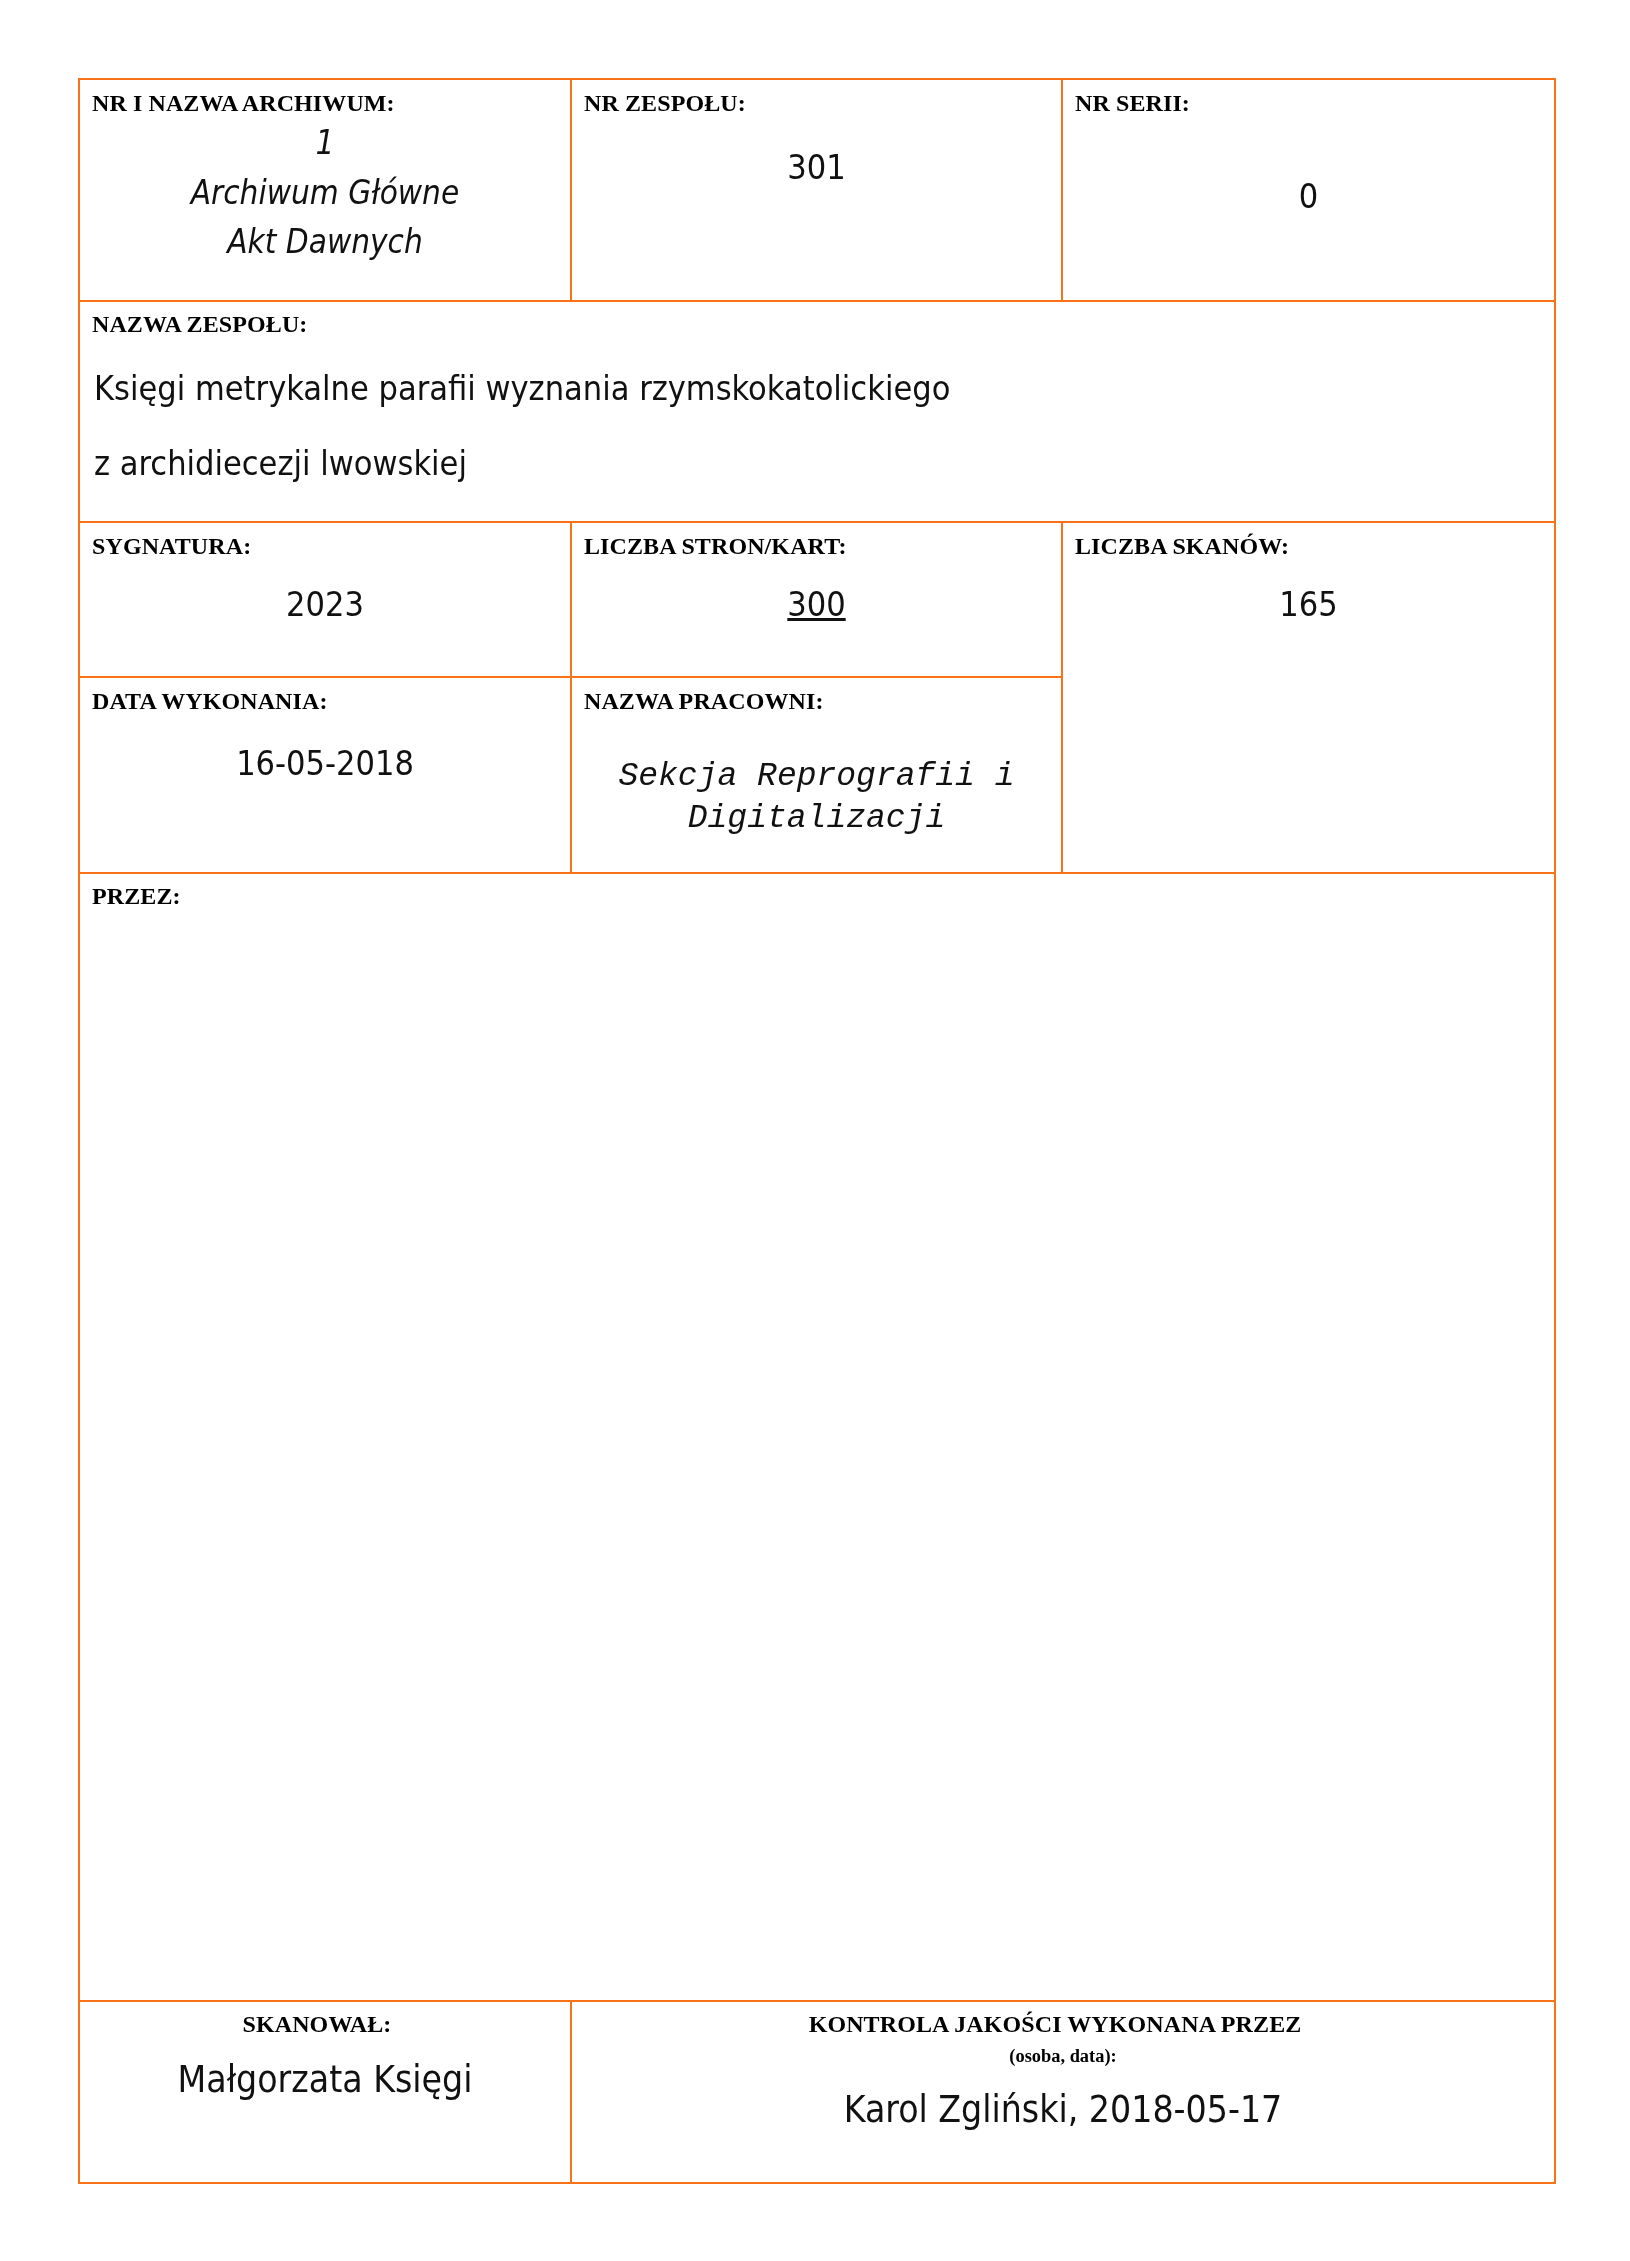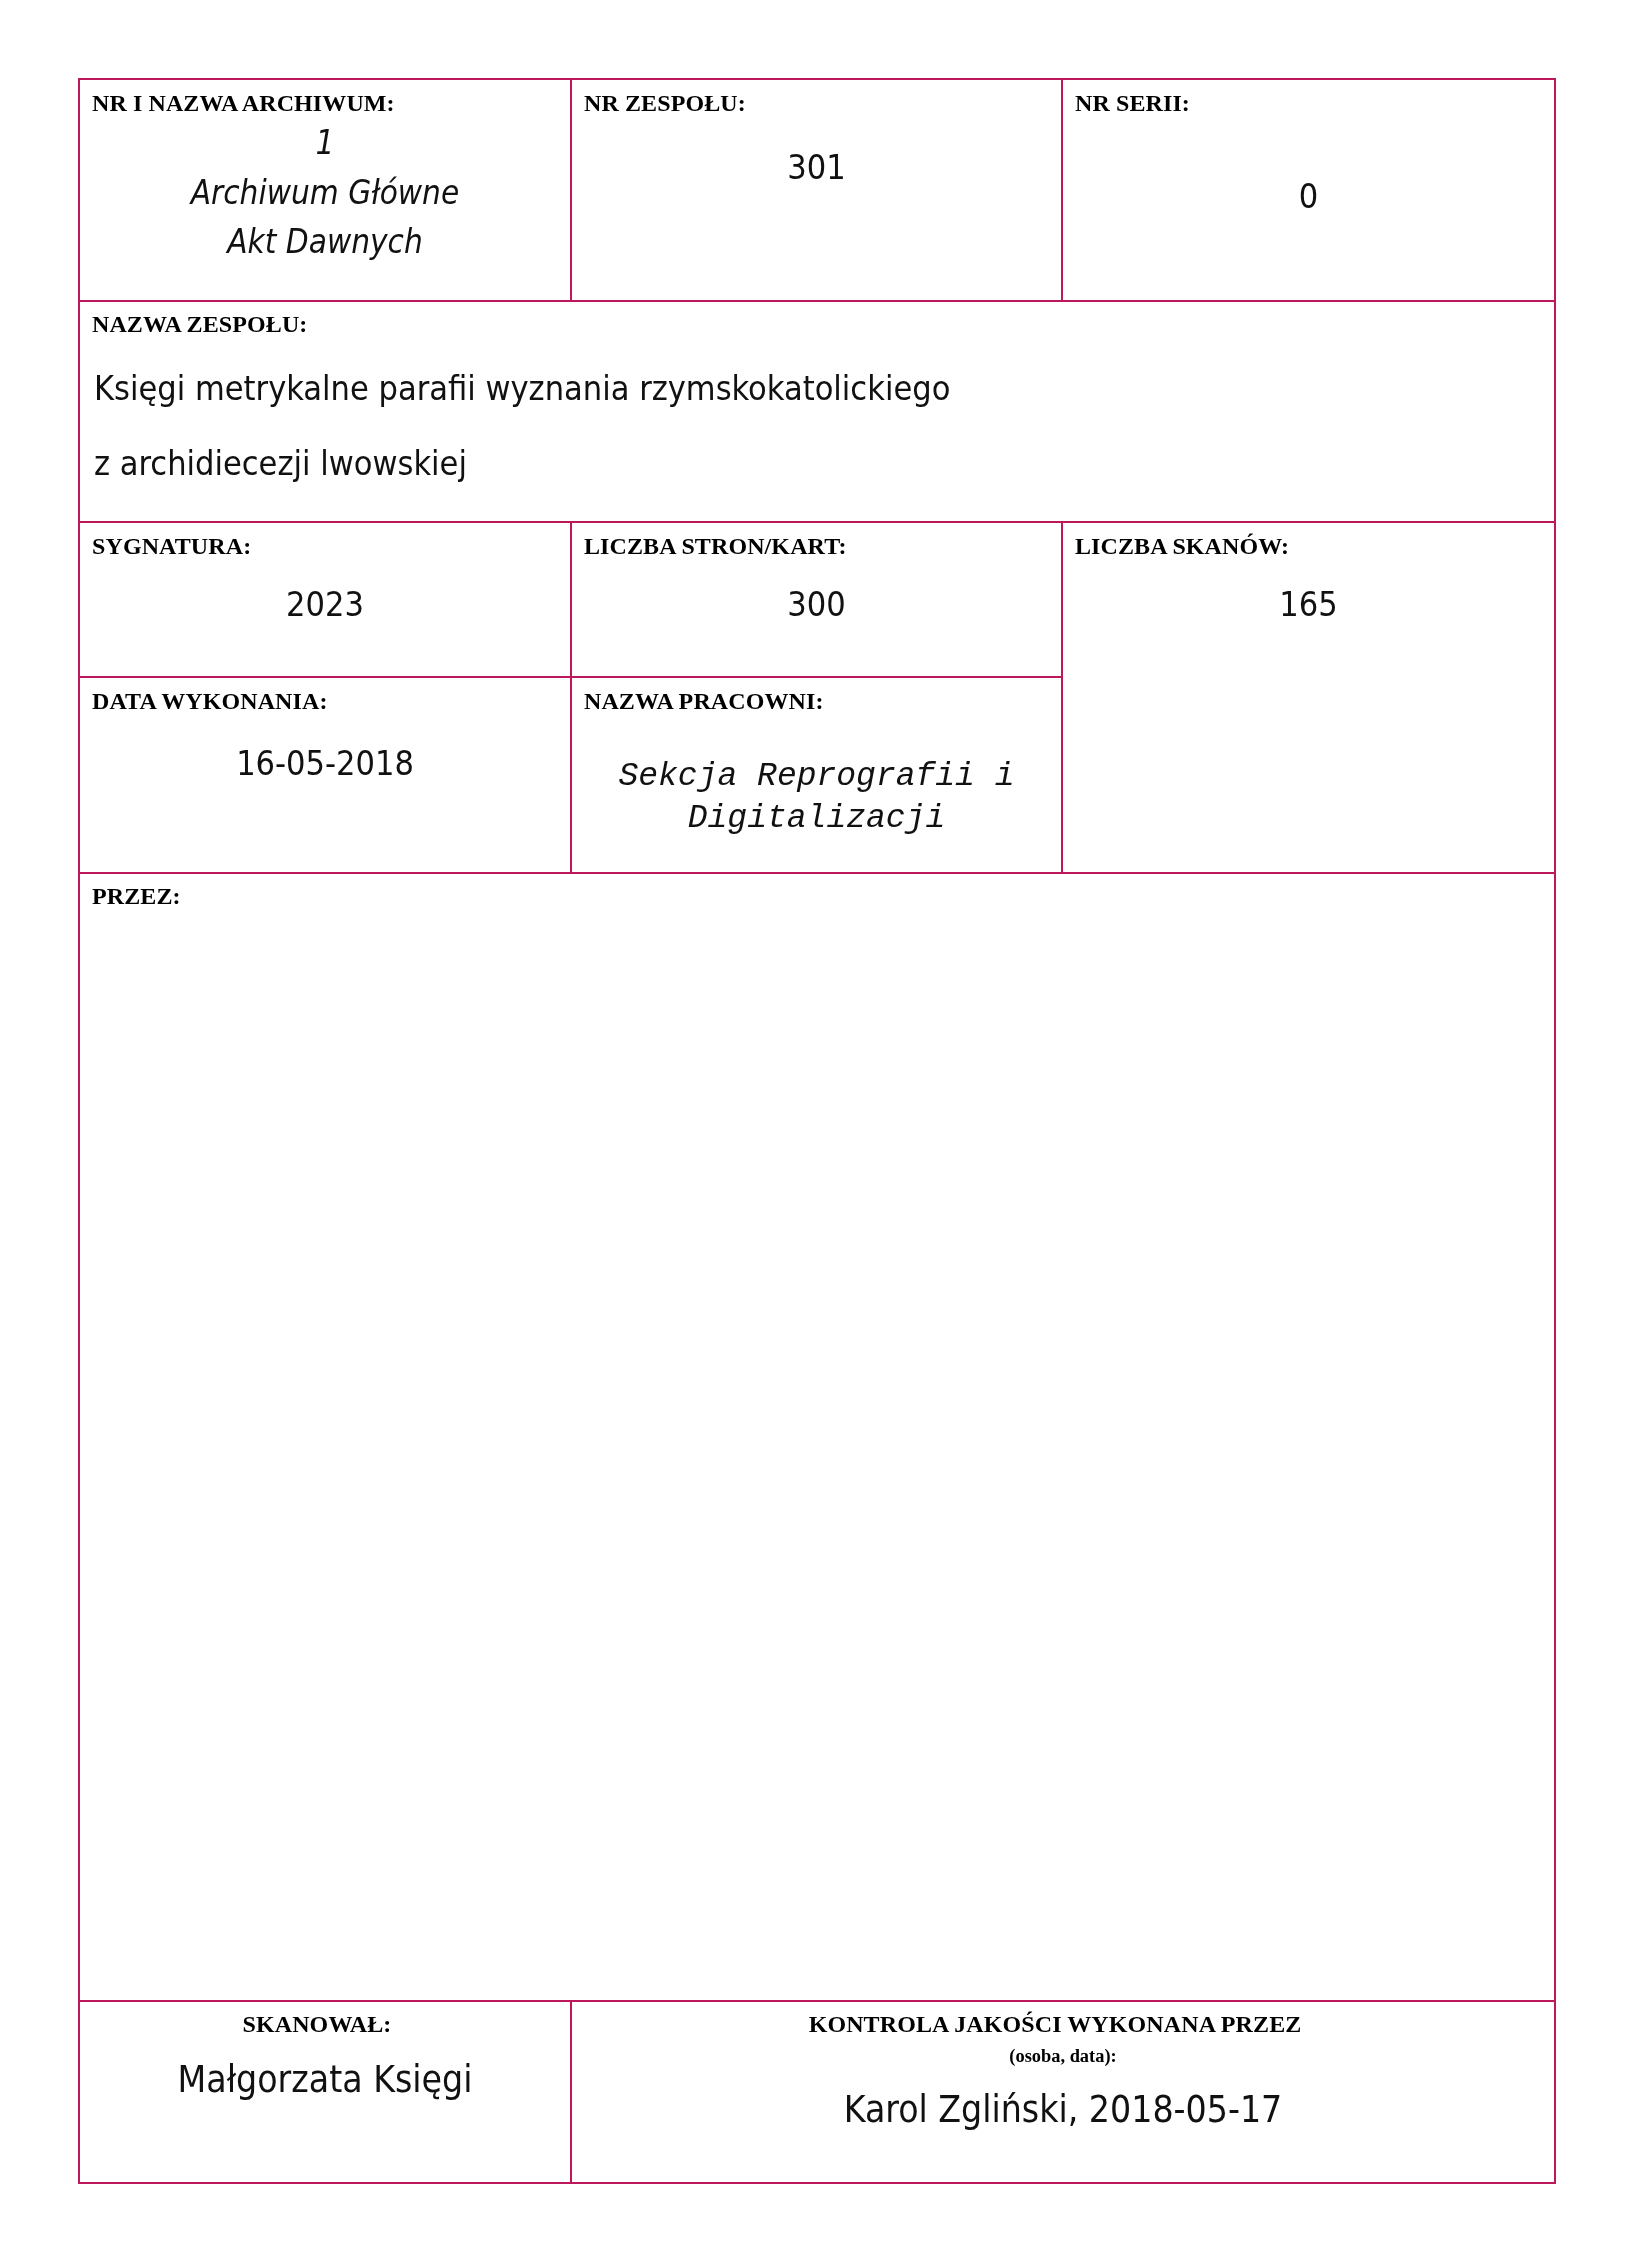--- a/index.html
+++ b/index.html
@@ -30,21 +30,21 @@
     position: absolute;
     left: 78px;
     top: 78px;
     width: 1476px;
     height: 2106px;
     border-collapse: collapse;
     table-layout: fixed;
     background: #ffffff;
   }
   .form-table td {
-    border: 2px solid #be185d;
+    border: 2px solid #f97316;
     vertical-align: top;
     padding: 0;
     position: relative;
   }
 
   
   .col-a { width: 492px; }
   .col-b { width: 491px; }
   .col-c { width: 493px; }
 
@@ -92,21 +92,21 @@
   }
 
   
   .cell-archive .value       { padding-top: 6.6px; font-size: 33px; line-height: 1.30; }
   .cell-zespol  .value       { padding-top: 30px; }
   .cell-serii   .value       { padding-top: 59px; }
 
   .cell-nazwa-zespolu .value { padding-top: 29px; font-size: 34px; line-height: 1.33; padding-left: 14px; text-align: left; }
 
   .cell-sygnatura .value     { padding-top: 24px; }
-  .cell-stron     .value     { padding-top: 24px; }
+  .cell-stron     .value     { padding-top: 24px; text-decoration: underline; }
   .cell-skanow    .value     { padding-top: 24px; }
 
   .cell-data   .value        { padding-top: 28px; }
   .cell-pracownia .value     { padding-top: 42px; font-size: 33px; font-family: Liberation Mono, monospace; }
 
   .cell-skanowal .value      { padding-top: 18.4px; font-size: 37px; }
   .cell-kontrola .value      { padding-top: 20px; font-size: 37px; }
 
   
   .cell-uwagi { height: 945px; }

